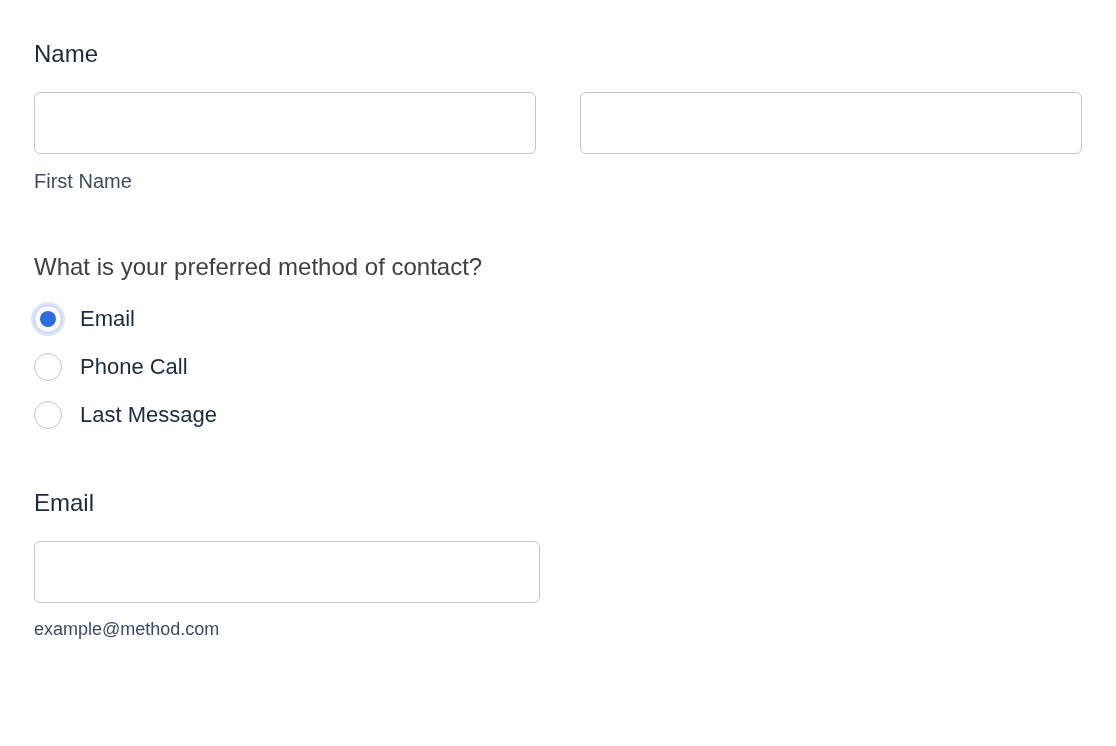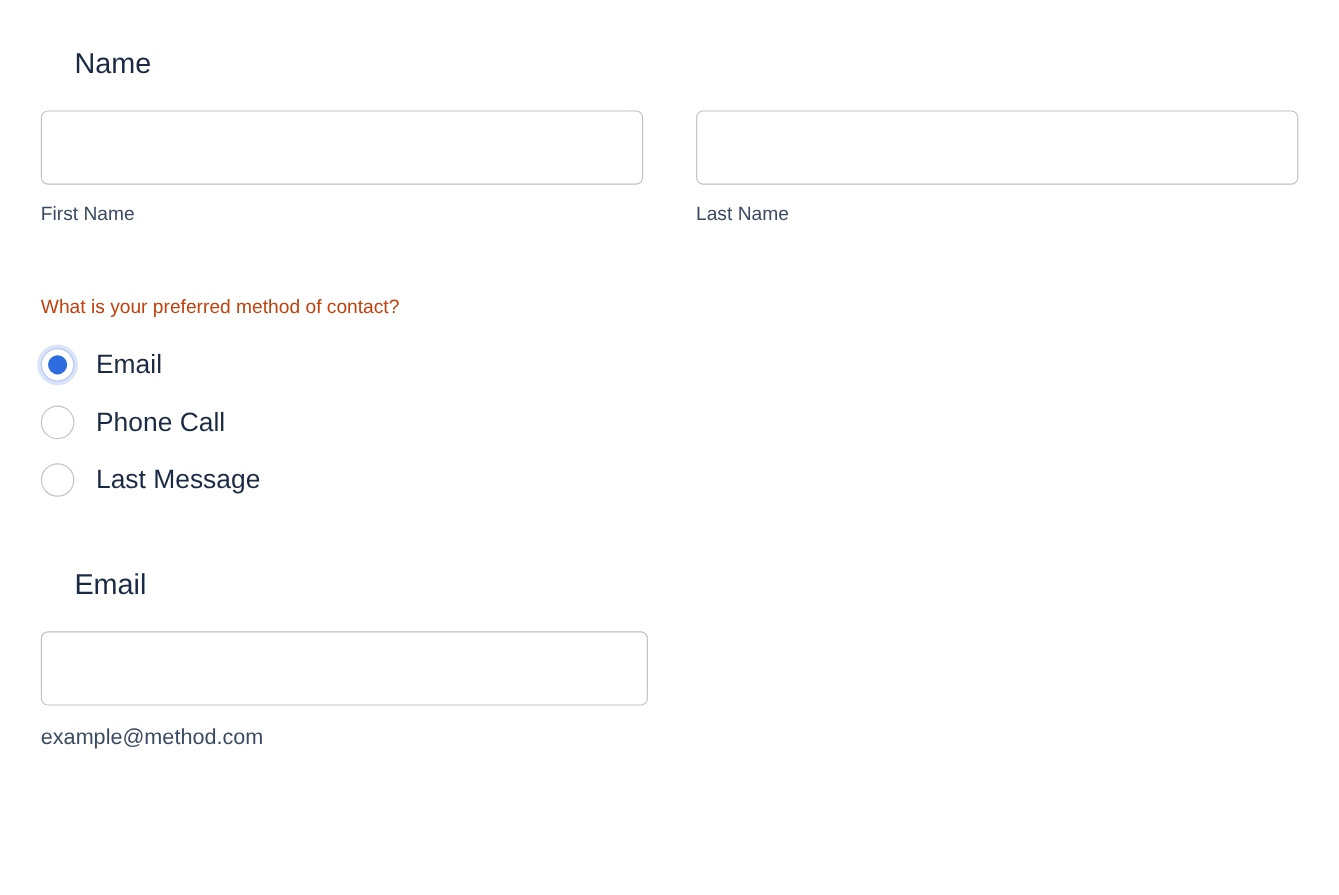--- a/index.html
+++ b/index.html
@@ -16,21 +16,20 @@
     }
     .form-group {
       margin-bottom: 60px;
     }
     .field-label {
       font-size: 24px;
       font-weight: 500;
       color: #1a2944;
       display: block;
       margin-bottom: 24px;
-      margin-left: 28px;
     }
     .name-row {
       display: flex;
       gap: 44px;
     }
     .name-col {
       flex: 1;
       display: flex;
       flex-direction: column;
     }
@@ -38,29 +37,29 @@
       width: 100%;
       height: 62px;
       border: 1px solid #c0c5cc;
       border-radius: 6px;
       padding: 0 14px;
       font-size: 18px;
       background: #ffffff;
       color: #1a2944;
     }
     .sub-label {
-      font-size: 16px;
+      font-size: 20px;
       color: #3b4a63;
       margin-top: 16px;
       font-weight: 400;
     }
     .question-label {
-      font-size: 16px;
+      font-size: 24px;
       font-weight: 500;
-      color: #c2410c;
+      color: #404040;
       display: block;
       margin-bottom: 24px;
     }
     .radio-group {
       display: flex;
       flex-direction: column;
       gap: 20px;
     }
     .radio-option {
       display: flex;
@@ -117,21 +116,20 @@
 
 <div class="form-group">
   <label class="field-label">Name</label>
   <div class="name-row">
     <div class="name-col">
       <input type="text" class="text-input" value="" style="">
       <div class="sub-label">First Name</div>
     </div>
     <div class="name-col">
       <input type="text" class="text-input" value="" style="">
-      <div class="sub-label">Last Name</div>
     </div>
   </div>
 </div>
 
 <div class="form-group">
   <label class="question-label">What is your preferred method of contact?</label>
   <div class="radio-group">
     <label class="radio-option">
       <input type="radio" name="contact" checked="" style="">
       <span class="radio-visual selected"></span>

